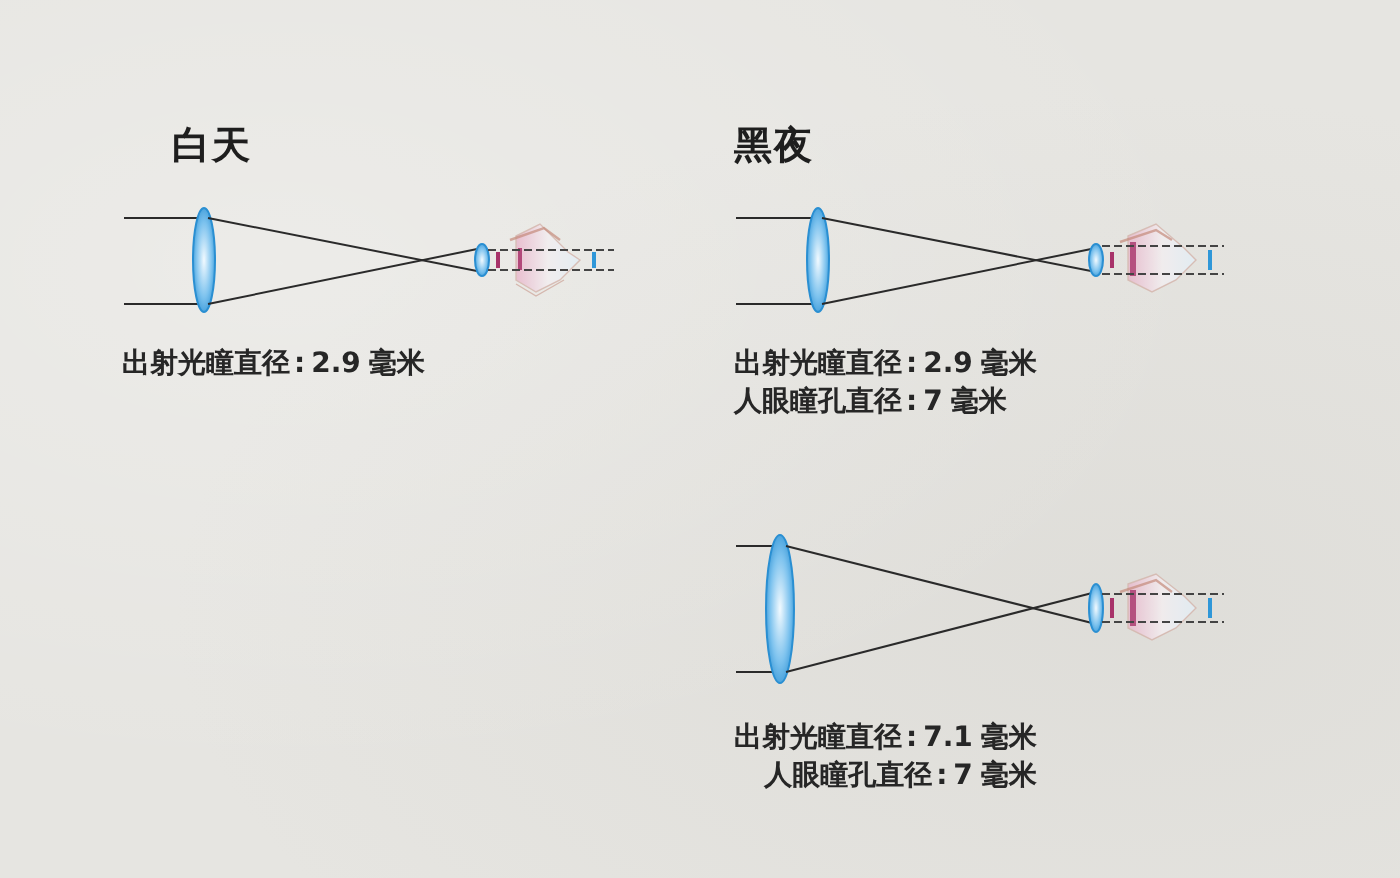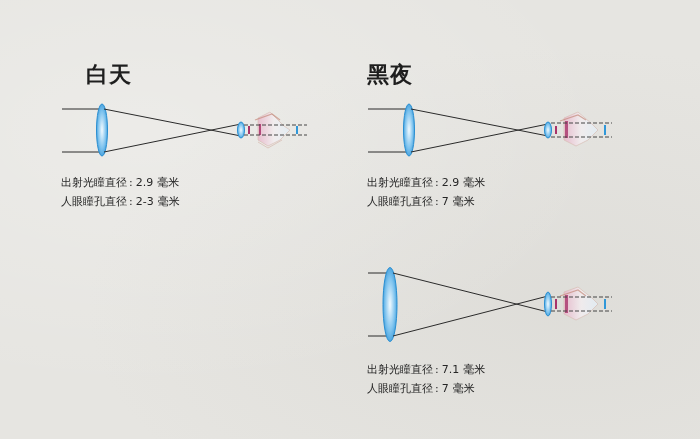--- a/index.html
+++ b/index.html
@@ -9,27 +9,28 @@
     background-image:
       radial-gradient(ellipse at 20% 30%, rgba(255,255,255,0.25), rgba(255,255,255,0) 60%),
       radial-gradient(ellipse at 80% 70%, rgba(200,198,192,0.25), rgba(200,198,192,0) 60%);
     font-family: "DejaVu Sans", "Liberation Sans", sans-serif;
     position: relative;
     color: #2a2a2a;
   }
   .panel { position: absolute; }
   .title {
     position: absolute;
-    font-size: 22px; font-weight: bold; color: #1e1e1e;
+    font-size: 19px; font-weight: bold; color: #1e1e1e;
     letter-spacing: 1px;
   }
   .caption {
     position: absolute;
-    font-size: 11px; line-height: 19px; color: #262626;
+    font-size: 14px; line-height: 19px; color: #262626;
     white-space: nowrap;
+    font-weight: bold;
   }
   .caption .lbl, .caption .val, .caption .unit { display: inline; }
   .caption .val { margin-left: 3px; }
   .caption .unit { margin-left: 4px; }
   svg.diagram { position: absolute; overflow: visible; }
 </style>
 </head>
 <body>
 
 <svg width="0" height="0" style="position:absolute">
@@ -83,23 +84,20 @@
       <line x1="244" y1="125" x2="307" y2="125" stroke="#444" stroke-width="1" stroke-dasharray="4,2"></line>
       <line x1="244" y1="135" x2="307" y2="135" stroke="#444" stroke-width="1" stroke-dasharray="4,2"></line>
       <rect x="296" y="126" width="2" height="8" fill="#2f97d8"></rect>
     </g>
   </svg>
 
   <div class="caption" style="left:61px;top:173px;">
     <div>
       <span class="lbl">出射光瞳直径</span><span style="margin-left:2px;">:</span><span class="val">2.9</span><span class="unit">毫米</span>
     </div>
-    <div>
-      <span class="lbl">人眼瞳孔直径</span><span style="margin-left:2px;">:</span><span class="val">2-3</span><span class="unit">毫米</span>
-    </div>
   </div>
 </div>
 
 <div class="panel" style="left:0;top:0;width:612px;height:230px;">
   <div class="title" style="left:367px;top:60px;">黑夜</div>
 
   <svg class="diagram" style="left:0;top:0;" width="700" height="230">
     <g>
       <line x1="368" y1="109" x2="409" y2="109" stroke="#2a2a2a" stroke-width="1"></line>
       <line x1="368" y1="152" x2="409" y2="152" stroke="#2a2a2a" stroke-width="1"></line>
@@ -126,21 +124,21 @@
   <div class="caption" style="left:367px;top:173px;">
     <div>
       <span class="lbl">出射光瞳直径</span><span style="margin-left:2px;">:</span><span class="val">2.9</span><span class="unit">毫米</span>
     </div>
     <div>
       <span class="lbl">人眼瞳孔直径</span><span style="margin-left:2px;">:</span><span class="val">7</span><span class="unit">毫米</span>
     </div>
   </div>
 </div>
 
-<div class="panel" style="left:0;top:0;width:700px;height:439px;">
+<div class="panel" style="left:0;top:0;width:700px;height:439px;text-align:right;">
   <svg class="diagram" style="left:0;top:0;" width="700" height="439">
     <g>
       <line x1="368" y1="273" x2="390" y2="273" stroke="#2a2a2a" stroke-width="1"></line>
       <line x1="368" y1="336" x2="390" y2="336" stroke="#2a2a2a" stroke-width="1"></line>
     </g>
     <ellipse cx="390" cy="304.5" rx="7" ry="37" fill="url(#lensRad)" stroke="#2a8fd2" stroke-width="1"></ellipse>
     <g>
       <line x1="393" y1="273" x2="548" y2="312" stroke="#2a2a2a" stroke-width="1"></line>
       <line x1="393" y1="336" x2="548" y2="296" stroke="#2a2a2a" stroke-width="1"></line>
     </g>

